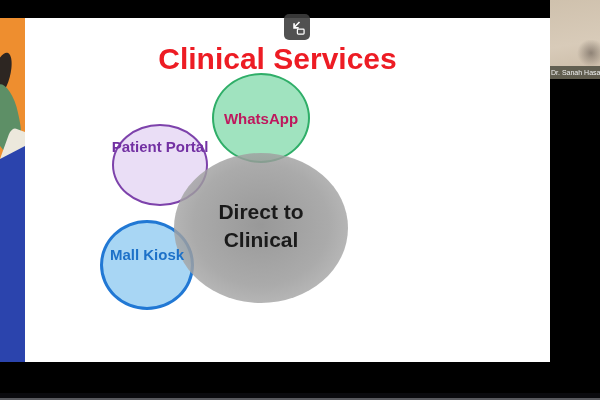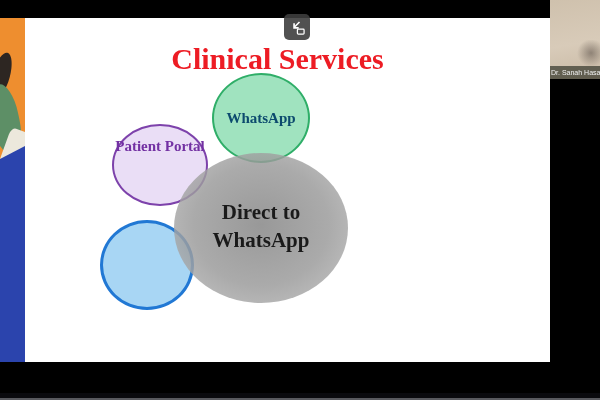--- a/index.html
+++ b/index.html
@@ -11,33 +11,33 @@
 
   
   .webcam-strip{position:absolute;left:0;top:18px;width:25px;height:344px;background:#ee8e2f;overflow:hidden;}
   .hair{position:absolute;left:-7px;top:34px;width:17px;height:46px;background:#2d2622;border-radius:50%;transform:rotate(15deg);}
   .shirt{position:absolute;left:-9px;top:66px;width:28px;height:70px;background:#5d8f66;border-radius:45%;transform:rotate(-12deg);}
   .pillow{position:absolute;left:4px;top:112px;width:24px;height:40px;background:#ece8dc;border-radius:20%;transform:rotate(20deg);}
   .blue-block{position:absolute;left:0;top:128px;width:25px;height:216px;background:#2b44ad;
               clip-path:polygon(0 6%,100% 0,100% 100%,0 100%);}
 
   
-  .slide{position:absolute;left:25px;top:18px;width:525px;height:344px;background:#ffffff;overflow:hidden;font-family:Liberation Serif, serif;}
+  .slide{position:absolute;left:25px;top:18px;width:525px;height:344px;background:#ffffff;overflow:hidden;}
   .slide-title{position:absolute;left:0;top:24px;width:100%;margin:0;text-align:center;
                transform:translateX(-10px);font-size:30px;font-weight:bold;color:#ed1c24;letter-spacing:0px;}
 
   .circle{position:absolute;border-radius:50%;box-sizing:border-box;}
   .c-green{left:187px;top:55px;width:98px;height:90px;background:#a0e3bf;border:2.5px solid #2fae68;z-index:2;}
   .c-purple{left:87px;top:106px;width:96px;height:82px;background:#eadef6;border:2.5px solid #7d42ab;z-index:2;}
   .c-blue{left:75px;top:202px;width:94px;height:90px;background:#a8d6f4;border:3px solid #2178d4;z-index:2;}
   .c-gray{left:149px;top:135px;width:174px;height:150px;border:none;z-index:3;opacity:.82;
           background:radial-gradient(ellipse at 50% 48%, #828282 0%, #989898 55%, #bdbdbd 100%);}
 
   .circle-label{position:absolute;z-index:5;text-align:center;font-weight:bold;line-height:17px;font-size:15px;}
-  .l-whatsapp{left:186px;top:92px;width:100px;color:#0c4a6e;}
+  .l-whatsapp{left:186px;top:92px;width:100px;color:#be185d;}
   .l-portal{left:85px;top:120px;width:100px;color:#7331a3;}
   .l-kiosk{left:72px;top:228px;width:100px;color:#1d71c8;}
   .l-direct{left:181px;top:180px;width:110px;color:#1a1a1a;font-size:21px;line-height:28px;}
 
   .slide-logo{position:absolute;left:407px;top:327px;z-index:6;display:flex;align-items:center;gap:3px;}
   .bear{width:13px;height:11px;}
   .logo-text{font-size:9.5px;font-weight:bold;color:#e8473f;letter-spacing:-0.2px;white-space:nowrap;}
 
   
   .pip-btn{position:absolute;left:284px;top:14px;width:26px;height:26px;border:none;padding:3px;
@@ -81,21 +81,22 @@
     <div class="slide">
       <h1 class="slide-title">Clinical Services</h1>
 
       <div class="circle c-green"></div>
       <div class="circle c-purple"></div>
       <div class="circle c-blue"></div>
       <div class="circle c-gray"></div>
 
       <div class="circle-label l-whatsapp">WhatsApp</div>
       <div class="circle-label l-portal">Patient Portal</div>
-      <div class="circle-label l-direct">Direct to WhatsApp</div>
+      <div class="circle-label l-kiosk">Mall Kiosk</div>
+      <div class="circle-label l-direct">Direct to Clinical</div>
 
     </div>
 
     <button class="pip-btn">
       <svg viewBox="0 0 24 24" width="20" height="20">
         <path d="M15 6 L9 12" stroke="#ffffff" stroke-width="2" fill="none"></path>
         <path d="M8.5 7.5 L8.5 13 L14 13" stroke="#ffffff" stroke-width="2" fill="none"></path>
         <rect x="12.5" y="14.5" width="8" height="6" rx="1" stroke="#ffffff" stroke-width="1.5" fill="none"></rect>
       </svg>
     </button>

